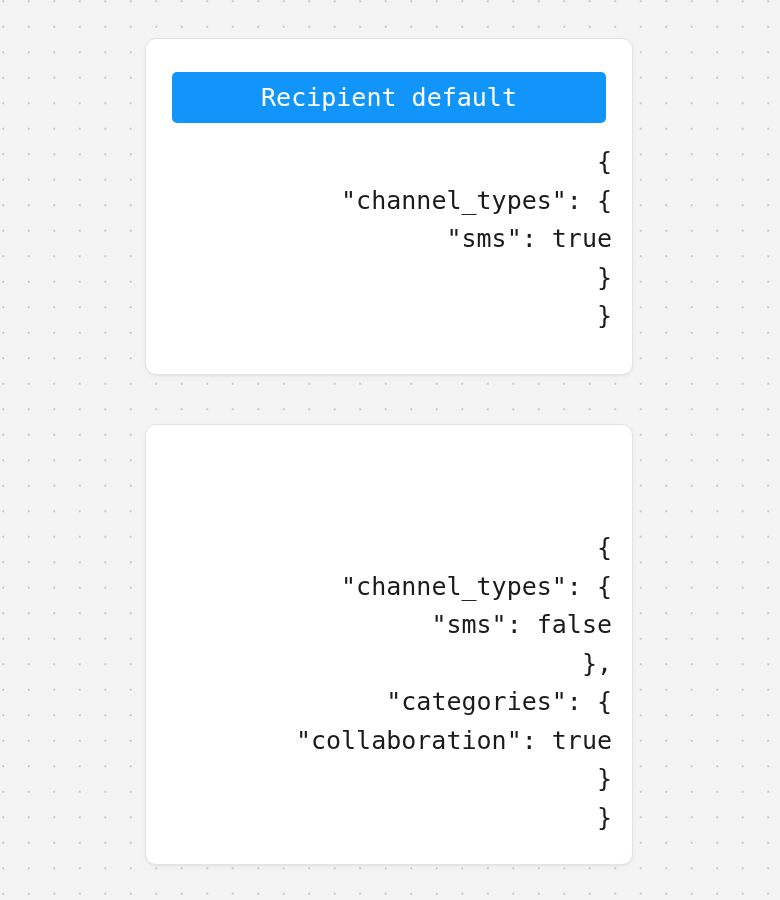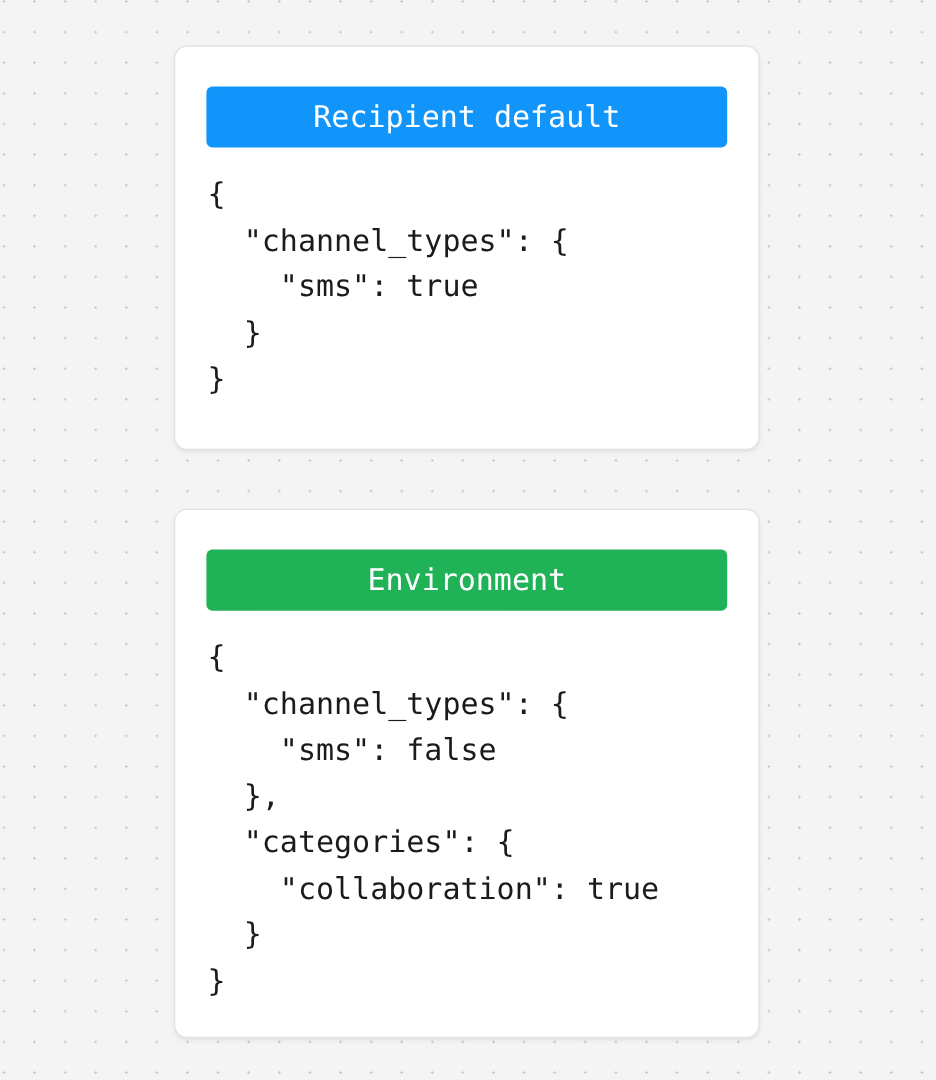--- a/index.html
+++ b/index.html
@@ -16,20 +16,21 @@
     background-color: #f4f4f4;
   }
 
   
   #canvas {
     position: relative;
     width: 780px;
     height: 900px;
     background-color: #f4f4f4;
     box-sizing: border-box;
+    text-align: right;
   }
 
   #dot-grid {
     position: absolute;
     inset: 0;
     background-image: radial-gradient(#c9c9c9 1.05px, rgba(0,0,0,0) 1.15px);
     background-size: 25.5px 25.5px;
     background-position: 16px 14px;
     pointer-events: none;
   }
@@ -114,21 +115,18 @@
     <div class="card-banner banner-blue" style="background-color: rgb(17, 149, 250); color: rgb(255, 255, 255);">
       <span>Recipient default</span>
     </div>
 
     <pre class="card-body"><span class="json-line">{</span><span class="json-line">  "channel_types": {</span><span class="json-line">    "sms": true</span><span class="json-line">  }</span><span class="json-line">}</span></pre>
 
   </div>
 
   <div class="card" id="card-environment">
 
-    <div class="card-banner banner-green" style="background-color: rgb(32, 178, 87); color: rgb(255, 255, 255);">
-      <span>Environment</span>
-    </div>
 
     <pre class="card-body"><span class="json-line">{</span><span class="json-line">  "channel_types": {</span><span class="json-line">    "sms": false</span><span class="json-line">  },</span><span class="json-line">  "categories": {</span><span class="json-line">    "collaboration": true</span><span class="json-line">  }</span><span class="json-line">}</span></pre>
 
   </div>
 
 </div>
 
 </body></html>

